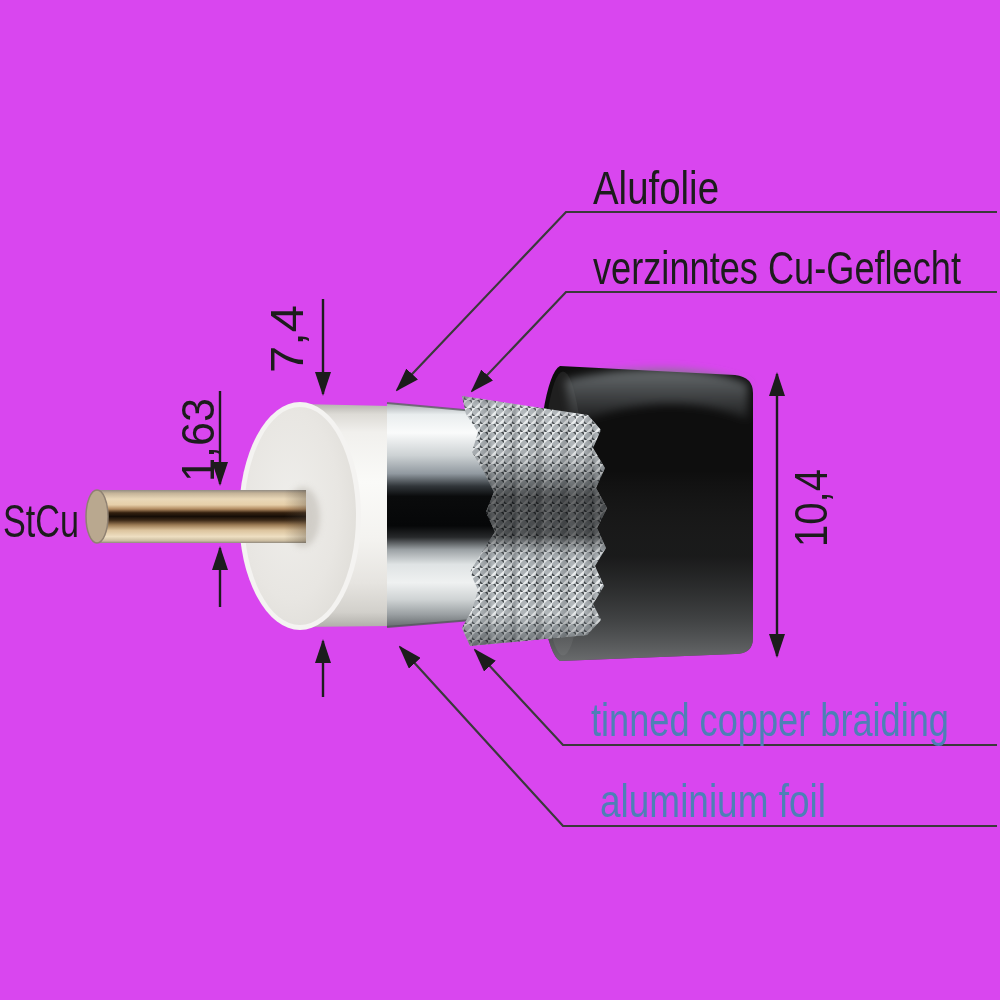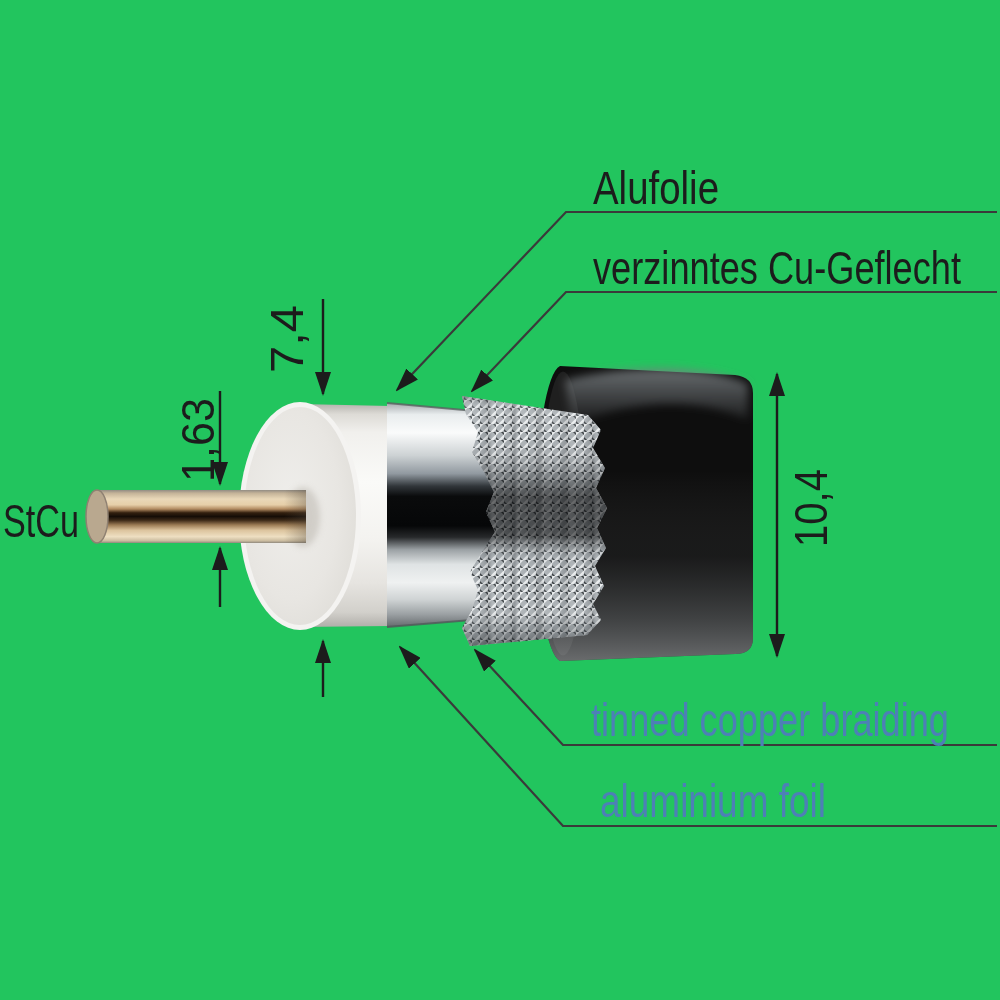--- a/index.html
+++ b/index.html
@@ -1,16 +1,16 @@
 <!DOCTYPE html>
 <html><head>
 <meta charset="utf-8">
 <style>
   html,body{margin:0;padding:0;background:#ffffff;}
-  .fig{position:relative;width:1000px;height:1000px;background:#22c55e;overflow:hidden;
+  .fig{position:relative;width:1000px;height:1000px;background:#d946ef;overflow:hidden;
        font-family:"Liberation Sans", sans-serif;}
   svg{display:block;}
   text{font-family:"Liberation Sans","DejaVu Sans",sans-serif;}
   .callout-black{fill:#1c1c1c;font-size:47px;}
   .callout-blue{fill:#4d80b6;font-size:47px;}
   .dim-text{fill:#1c1c1c;font-size:47px;}
 </style>
 </head>
 <body>
 

